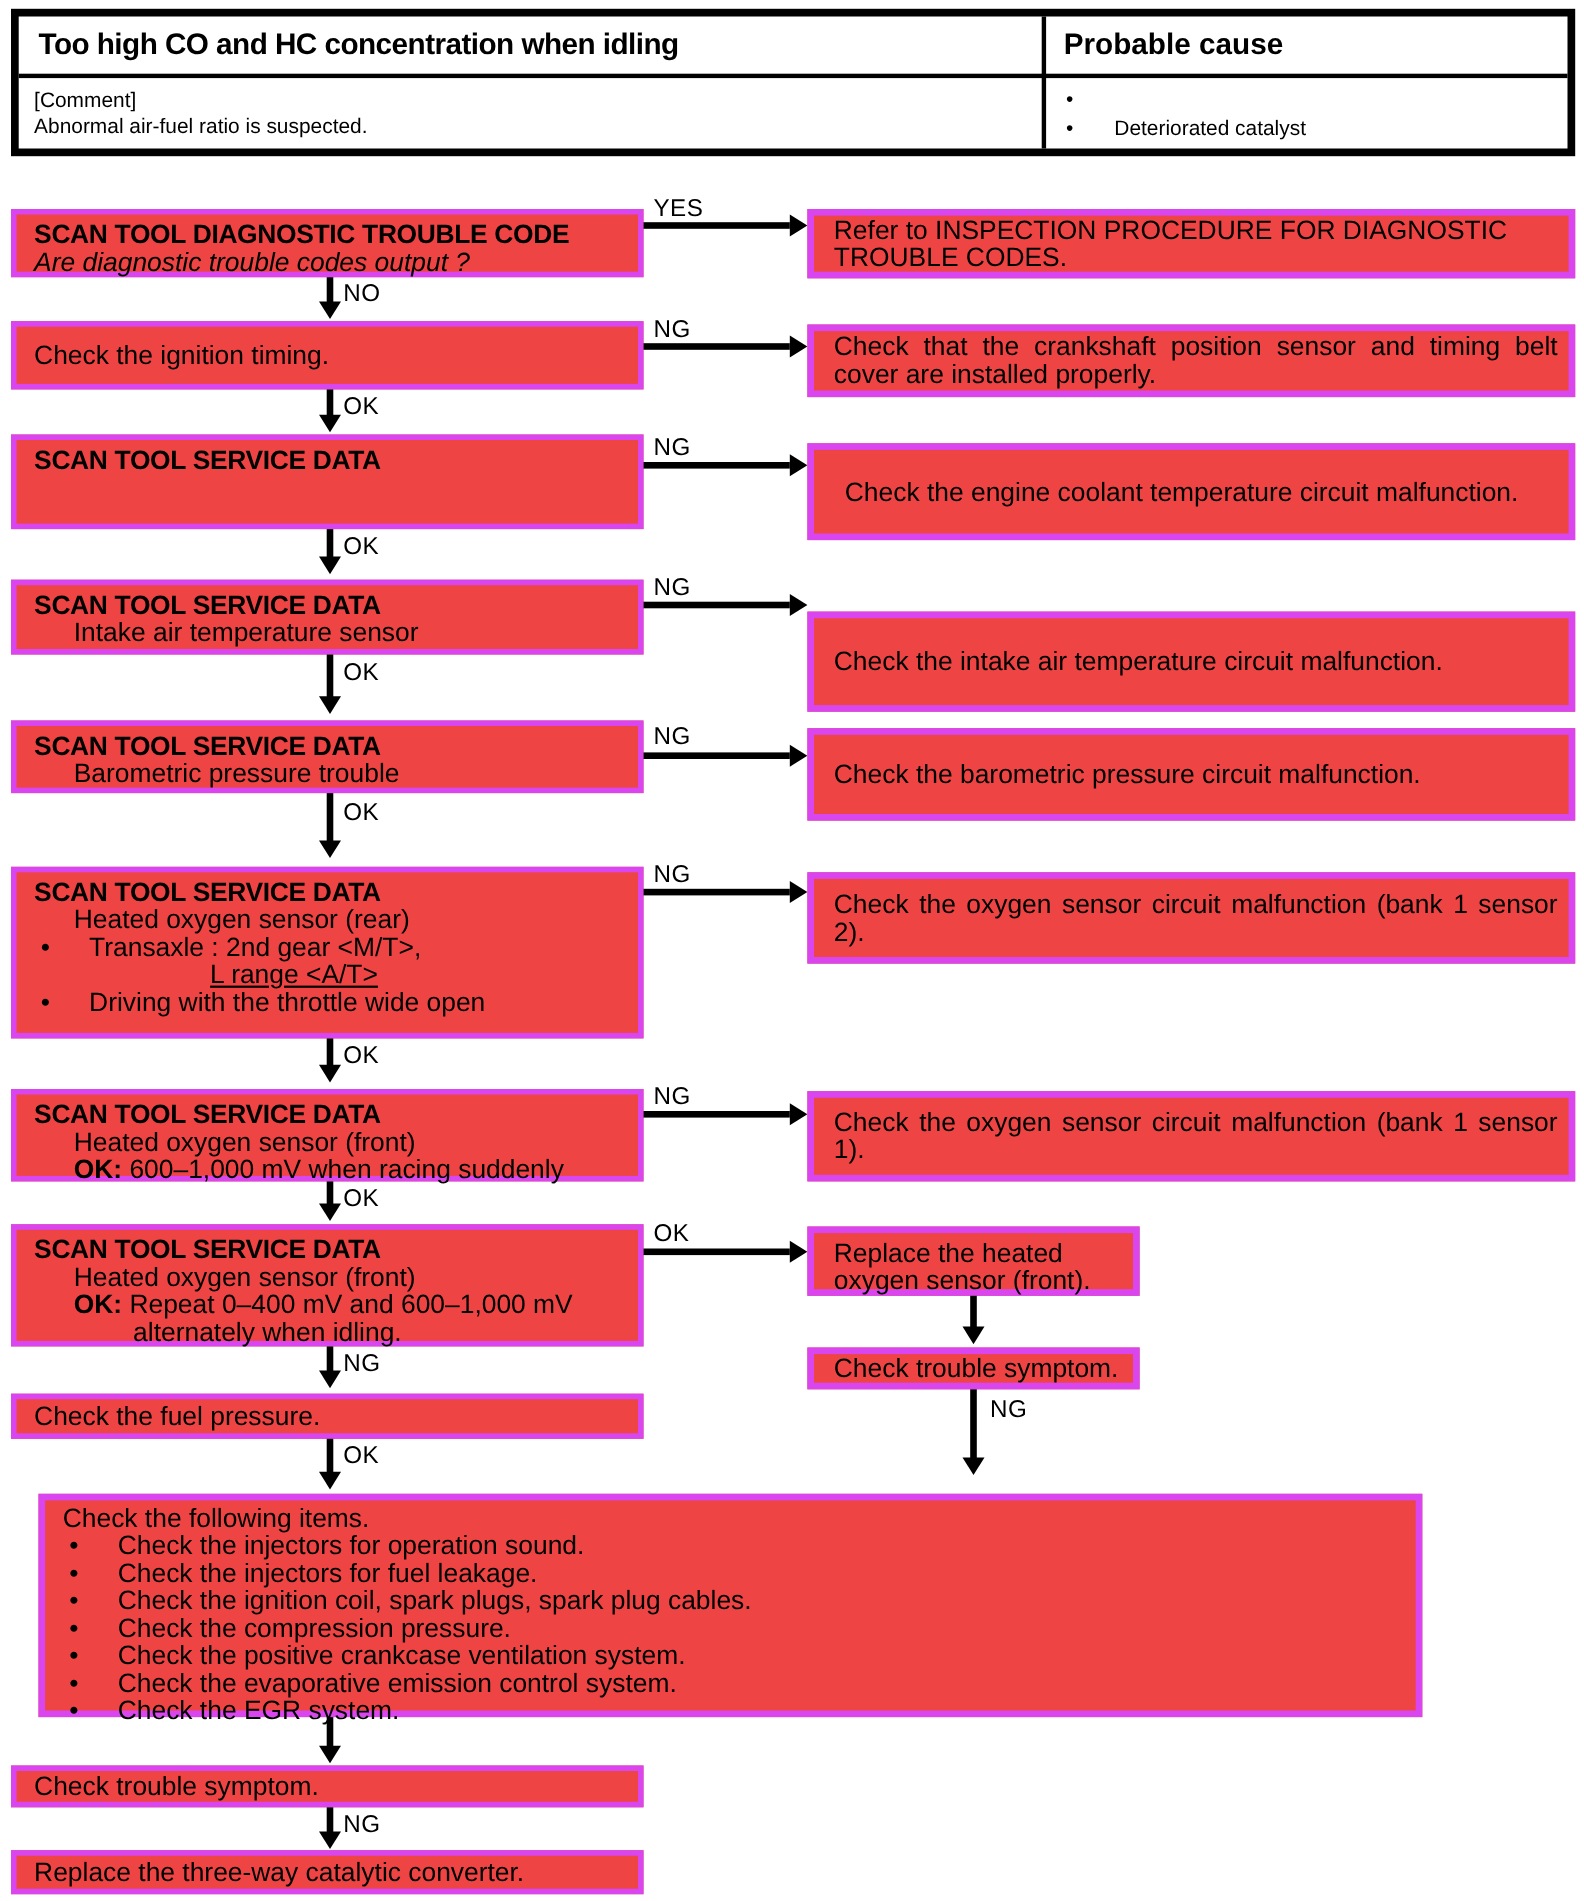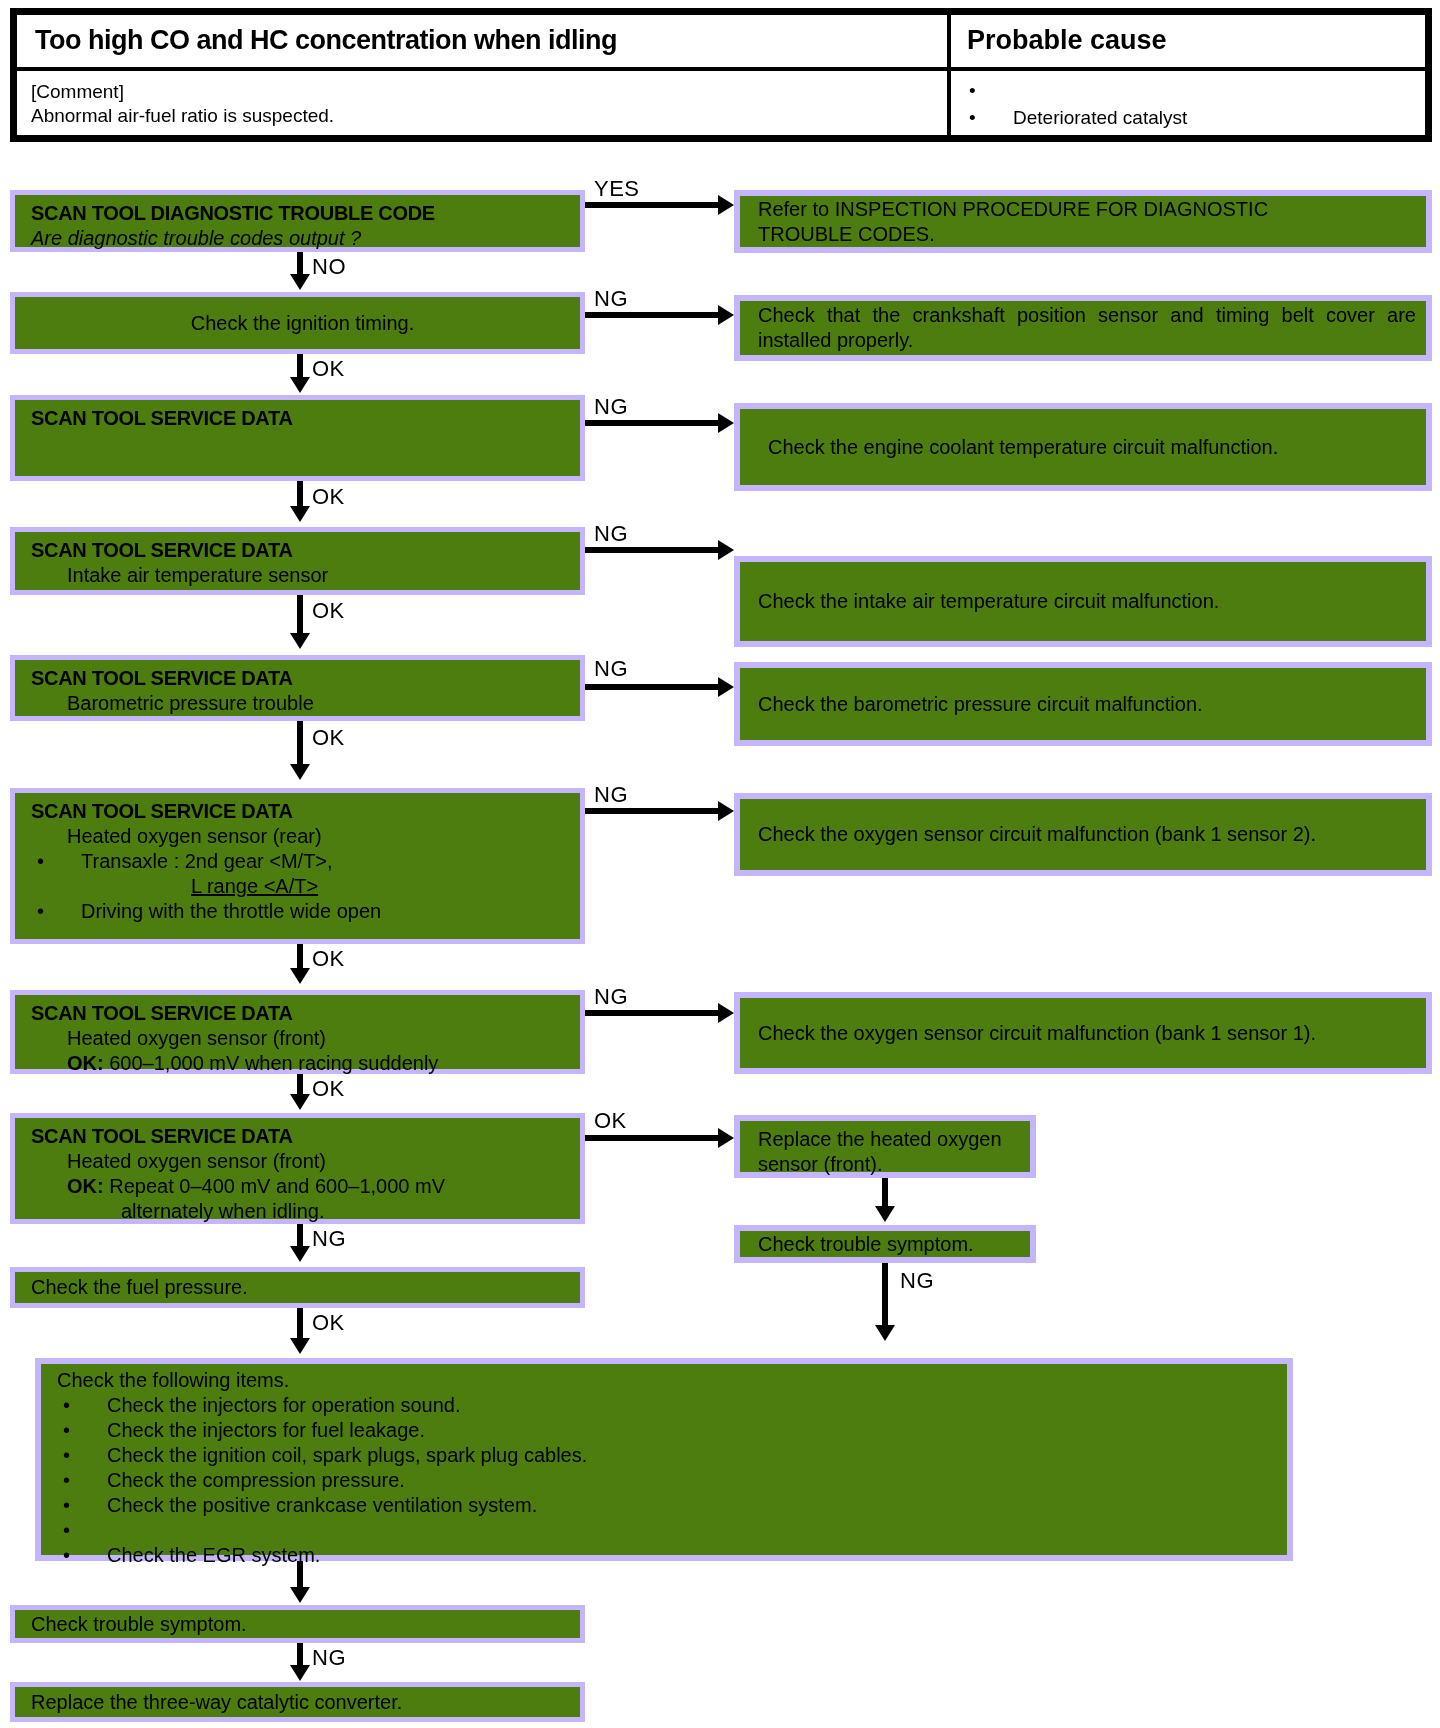--- a/index.html
+++ b/index.html
@@ -11,22 +11,22 @@
   .ht-title{position:absolute;left:18px;top:10px;font-size:27px;font-weight:bold;letter-spacing:-0.5px;}
   .ht-ptitle{position:absolute;left:950px;top:10px;font-size:27px;font-weight:bold;}
   .ht-vdiv{position:absolute;left:930px;top:0;width:4px;height:120px;background:#000;}
   .ht-hdiv{position:absolute;left:0;top:52px;width:1408px;height:4px;background:#000;}
   .ht-comment{position:absolute;left:14px;top:66px;font-size:19px;}
   .ht-comment2{position:absolute;left:14px;top:90px;font-size:19px;}
   .cause-row{display:flex;gap:14px;font-size:19px;line-height:27px;}
   .ht-causes{position:absolute;left:952px;top:62px;}
 
   
-  .box{position:absolute;border:5px solid #c4b5fd;background:#4d7c0f;box-sizing:border-box;
-       font-size:20px;line-height:25px;padding:6px 6px 6px 16px;}
+  .box{position:absolute;border:5px solid #d946ef;background:#ef4444;box-sizing:border-box;
+       font-size:24px;line-height:25px;padding:6px 6px 6px 16px;}
   .rbox{border-width:6px;text-align:justify;padding:6px 10px 6px 18px;}
   .vcen{display:flex;flex-direction:column;justify-content:center;}
   .b-title{font-weight:bold;letter-spacing:-0.3px;}
   .ind{padding-left:36px;}
   .ind2{padding-left:90px;}
   .ind3{padding-left:160px;text-decoration:underline;}
   .it{font-style:italic;}
   .okb{font-weight:bold;}
   .brow{display:flex;}
   .blt{flex:0 0 30px;}
@@ -71,21 +71,21 @@
   <div class="hh" style="left:718px;top:195px;"></div>
   <div class="box rbox vcen" style="left:734px;top:190px;width:698px;height:63px;">
     <div>Refer to INSPECTION PROCEDURE FOR DIAGNOSTIC</div>
     <div>TROUBLE CODES.</div>
   </div>
 
   <div class="vl" style="left:297px;top:252px;height:24px;"></div>
   <div class="vh" style="left:290px;top:274px;"></div>
   <span class="lbl" style="left:312px;top:254px;">NO</span>
 
-  <div class="box vcen" style="left:10px;top:292px;width:575px;height:62px;text-align:center;">
+  <div class="box vcen" style="left:10px;top:292px;width:575px;height:62px;">
     <div>Check the ignition timing.</div>
   </div>
   <span class="lbl" style="left:594px;top:286px;">NG</span>
   <div class="hl" style="left:585px;top:312px;width:133px;"></div>
   <div class="hh" style="left:718px;top:305px;"></div>
   <div class="box rbox vcen" style="left:734px;top:295px;width:698px;height:66px;">
     <div>Check that the crankshaft position sensor and timing belt cover are installed properly.</div>
   </div>
 
   <div class="vl" style="left:297px;top:354px;height:25px;"></div>
@@ -232,20 +232,21 @@
     <div class="brow">
       <span class="blt2">•</span>
       <span>Check the compression pressure.</span>
     </div>
     <div class="brow">
       <span class="blt2">•</span>
       <span>Check the positive crankcase ventilation system.</span>
     </div>
     <div class="brow">
       <span class="blt2">•</span>
+      <span>Check the evaporative emission control system.</span>
     </div>
     <div class="brow">
       <span class="blt2">•</span>
       <span>Check the EGR system.</span>
     </div>
   </div>
 
   <div class="vl" style="left:297px;top:1561px;height:28px;"></div>
   <div class="vh" style="left:290px;top:1587px;"></div>
 

